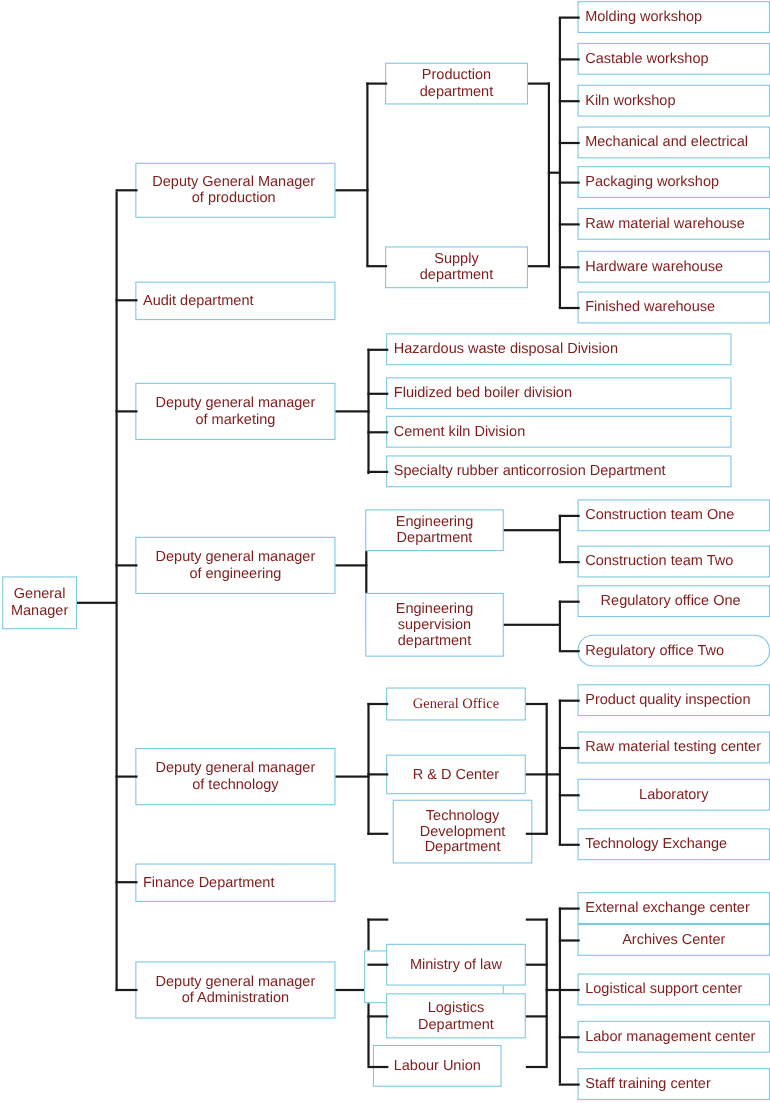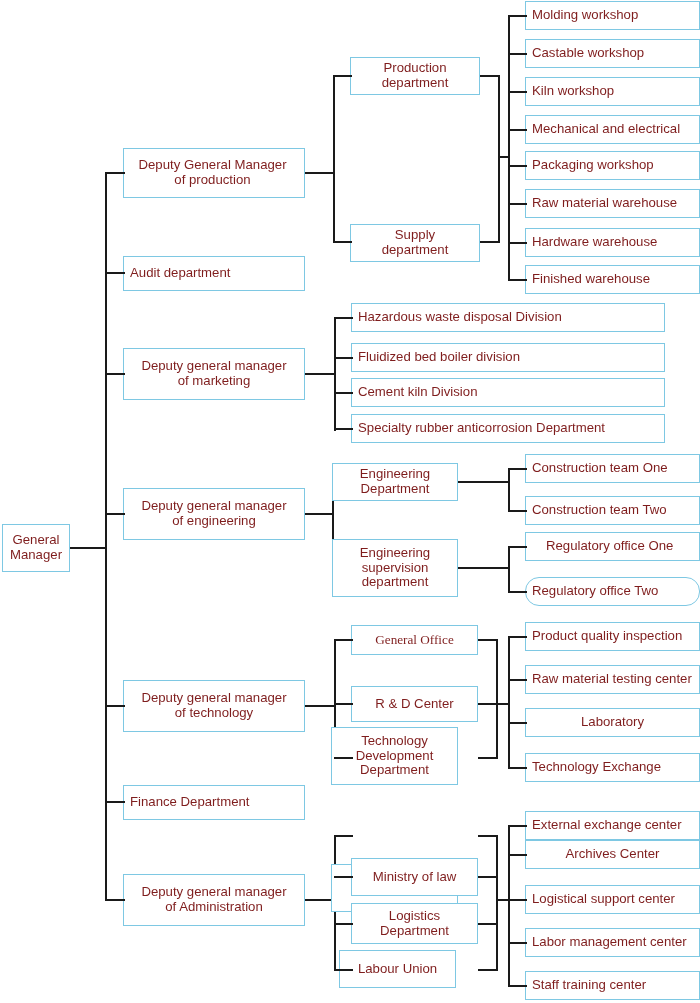--- a/index.html
+++ b/index.html
@@ -157,21 +157,21 @@
 
   <div class="conn h" style="left:305px;top:705px;width:31px;"></div>
   <div class="conn v" style="left:334px;top:639px;height:120px;"></div>
 
   <div class="node" style="left:351px;top:625px;width:127px;height:30px;font-family:Liberation Serif, serif;">General Office</div>
   <div class="conn h" style="left:334px;top:639px;width:19px;"></div>
 
   <div class="node" style="left:351px;top:686px;width:127px;height:36px;">R &amp; D Center</div>
   <div class="conn h" style="left:334px;top:703px;width:19px;"></div>
 
-  <div class="node" style="left:331px;top:727px;width:127px;height:58px;">Technology
+  <div class="node" style="left:357px;top:727px;width:127px;height:58px;">Technology
 Development
 Department</div>
   <div class="conn h" style="left:334px;top:757px;width:19px;"></div>
 
   <div class="conn h" style="left:478px;top:639px;width:20px;"></div>
   <div class="conn h" style="left:478px;top:703px;width:20px;"></div>
   <div class="conn h" style="left:478px;top:757px;width:20px;"></div>
   <div class="conn v" style="left:496px;top:639px;height:120px;"></div>
   <div class="conn h" style="left:496px;top:703px;width:14px;"></div>
   <div class="conn v" style="left:508px;top:636px;height:132px;"></div>

